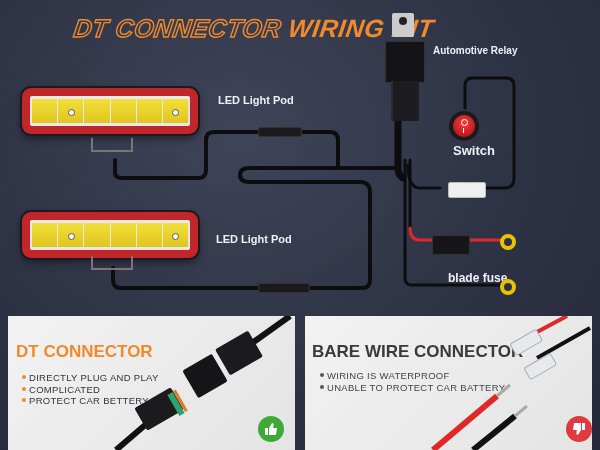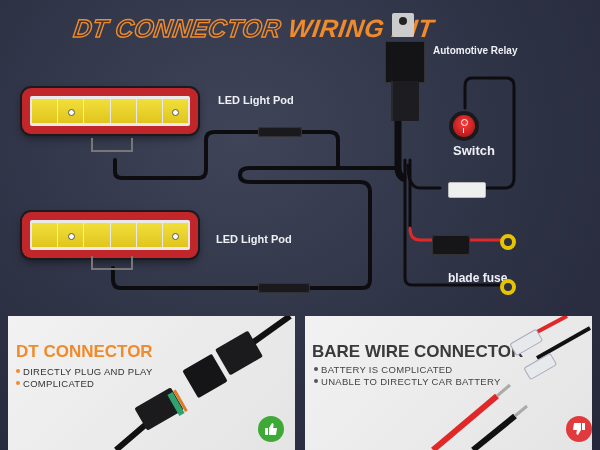--- a/index.html
+++ b/index.html
@@ -29,21 +29,21 @@
     background: #e9e9ea; border-radius: 2px; overflow: hidden;
   }
   .pod .cells { position: absolute; left: 2px; right: 2px; top: 3px; bottom: 3px; display: flex; gap: 1px; }
   .pod .cell { flex: 1; background: linear-gradient(#f2df3a, #e0c51e); }
   .pod .dot { position: absolute; top: 13px; width: 5px; height: 5px; border-radius: 50%; background: #fff; border: 1px solid #555; }
   .bracket { position: absolute; width: 38px; height: 12px; border: 2px solid #777; border-top: none; }
   .panel {
     position: absolute; top: 316px; height: 140px; background: linear-gradient(135deg, #f2f2f2, #e4e4e4);
   }
   .panel-title { position: absolute; font-family: "Liberation Sans", sans-serif; font-weight: bold; font-size: 17px; white-space: nowrap; }
-  .panel-list { position: absolute; margin: 0; padding: 0; list-style: none; font-family: "Liberation Sans", sans-serif; font-size: 9.5px; line-height: 11.5px; letter-spacing: 0.3px; }
+  .panel-list { position: absolute; margin: 6px; padding: 0; list-style: none; font-family: "Liberation Sans", sans-serif; font-size: 9.5px; line-height: 11.5px; letter-spacing: 0.3px; }
   .panel-list li { white-space: nowrap; }
   .panel-list .bullet { display: inline-block; width: 4px; height: 4px; border-radius: 50%; margin-right: 3px; vertical-align: 2px; }
   .badge { position: absolute; width: 26px; height: 26px; border-radius: 50%; display: flex; align-items: center; justify-content: center; }
 </style>
 </head>
 <body>
 
 <div class="stage">
 
   <div class="title">
@@ -129,20 +129,21 @@
     </div>
   </div>
   <div class="bracket" style="left:91px;top:256px"></div>
   <div class="label" style="left:216px;top:233px;font-size:11px">LED Light Pod</div>
 
   <div class="panel" style="left:8px;width:287px">
     <div class="panel-title" style="left:8px;top:26px;color:#f08a2a">DT CONNECTOR</div>
     <ul class="panel-list" style="left:8px;top:50px;color:#333">
       <li><span class="bullet" style="background:#f08a2a"></span><span>DIRECTLY PLUG AND PLAY</span></li>
       <li><span class="bullet" style="background:#f08a2a"></span><span>COMPLICATED</span></li>
+      <li><span class="bullet" style="background:#f08a2a"></span><span>PROTECT CAR BETTERY</span></li>
     </ul>
     <svg width="287" height="134" style="position:absolute;left:0;top:0">
       <path d="M240 30 L282 0" stroke="#111" stroke-width="6" fill="none"></path>
       <rect x="212" y="22" width="38" height="30" rx="2" fill="#1b1b1e" transform="rotate(-30 231 37)"></rect>
       <rect x="180" y="44" width="34" height="32" rx="2" fill="#151518" transform="rotate(-30 197 60)"></rect>
       <path d="M108 134 L150 98" stroke="#111" stroke-width="6" fill="none"></path>
       <rect x="130" y="80" width="42" height="26" rx="2" fill="#1b1b1e" transform="rotate(-30 151 93)"></rect>
       <rect x="165" y="76" width="6" height="24" fill="#2fa36e" transform="rotate(-30 168 88)"></rect>
       <rect x="171" y="73" width="3" height="24" fill="#e07a25" transform="rotate(-30 172 85)"></rect>
     </svg>
@@ -150,22 +151,22 @@
       <svg width="14" height="14" viewBox="0 0 14 14">
           <rect x="1" y="6" width="3" height="7" fill="#fff"></rect>
           <path d="M5 6 L8 1 Q10 1 9.5 4 L9 6 L13 6 L12 13 L5 13 Z" fill="#fff"></path>
         </svg>
     </div>
   </div>
 
   <div class="panel" style="left:305px;width:287px">
     <div class="panel-title" style="left:7px;top:26px;color:#3a3a3a">BARE WIRE CONNECTOR</div>
     <ul class="panel-list" style="left:9px;top:48px;color:#444">
-      <li><span class="bullet" style="background:#555"></span><span>BATTERY IS COMPLICATED</span></li>
-      <li><span class="bullet" style="background:#555"></span><span>UNABLE TO DIRECTLY CAR BATTERY</span></li>
+      <li><span class="bullet" style="background:#555"></span><span>WIRING IS WATERPROOF</span></li>
+      <li><span class="bullet" style="background:#555"></span><span>UNABLE TO PROTECT CAR BATTERY</span></li>
     </ul>
     <svg width="287" height="134" style="position:absolute;left:0;top:0">
       <path d="M232 16 L262 0" stroke="#e02828" stroke-width="4"></path>
       <path d="M232 42 L285 12" stroke="#111" stroke-width="4"></path>
       <rect x="206" y="20" width="30" height="13" rx="2" fill="#e6eaed" stroke="#aab" transform="rotate(-30 221 26)"></rect>
       <rect x="220" y="44" width="30" height="13" rx="2" fill="#e6eaed" stroke="#aab" transform="rotate(-30 235 50)"></rect>
       <path d="M128 134 L192 80" stroke="#e02828" stroke-width="6"></path>
       <path d="M192 80 L205 69" stroke="#aaa" stroke-width="3"></path>
       <path d="M168 134 L210 100" stroke="#111" stroke-width="6"></path>
       <path d="M210 100 L222 90" stroke="#aaa" stroke-width="3"></path>

